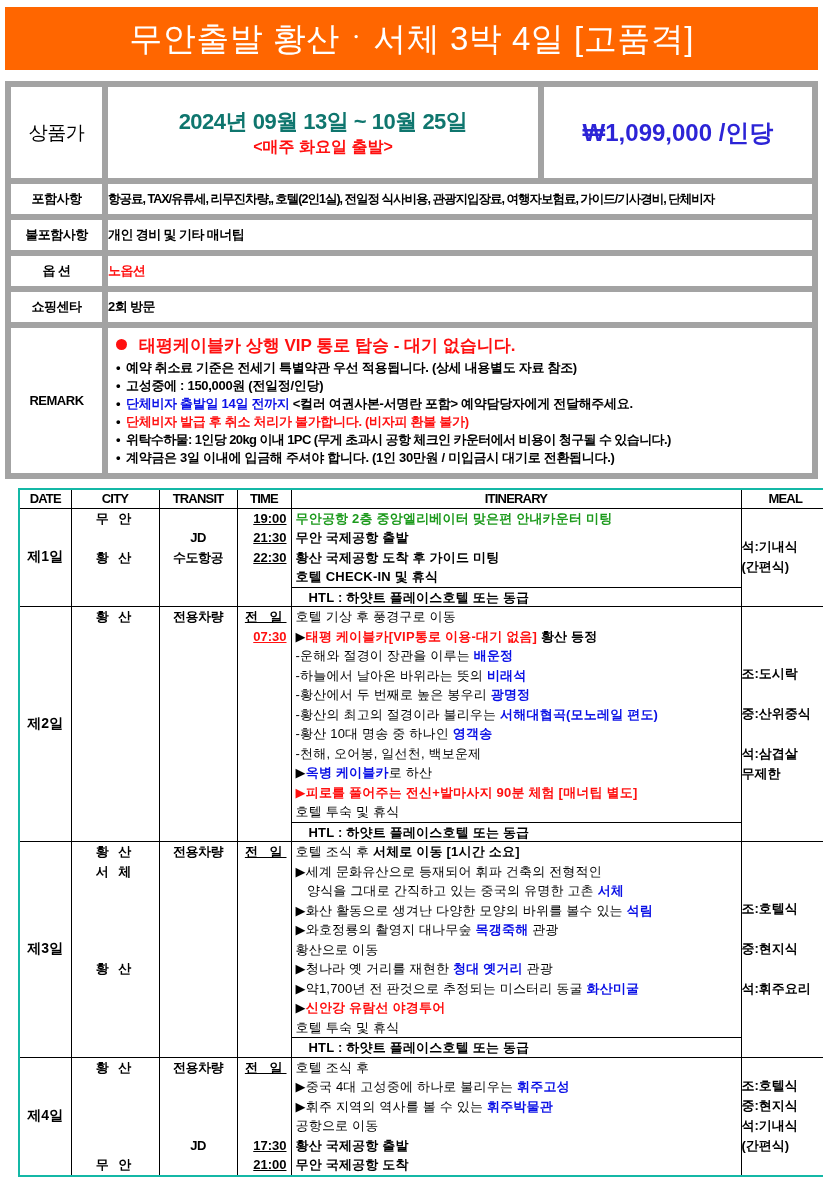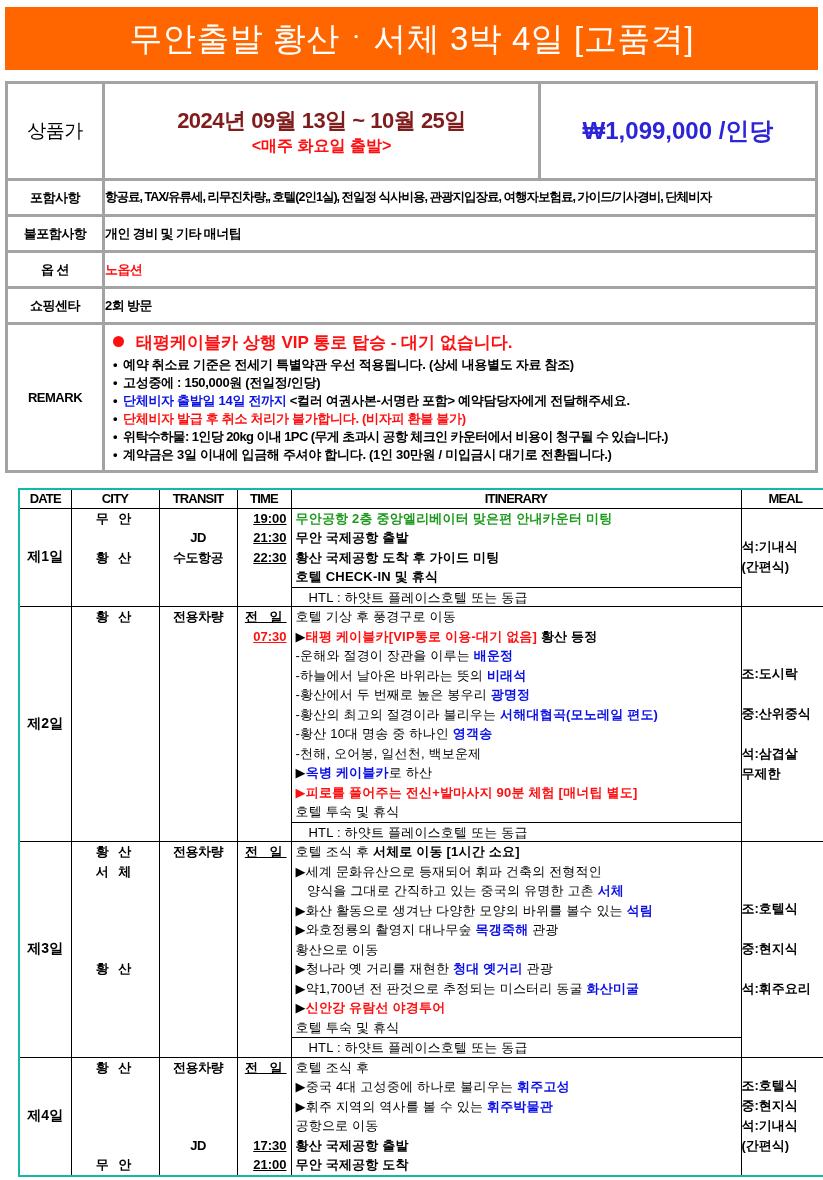--- a/index.html
+++ b/index.html
@@ -1,26 +1,26 @@
 <!DOCTYPE html>
 <html><head>
 <meta charset="utf-8">
 <style>
   * { box-sizing: border-box; margin: 0; padding: 0; }
   body { width: 823px; height: 1180px; background: #ffffff; font-family: "Liberation Sans", "DejaVu Sans", sans-serif; color: #000; position: relative; overflow: hidden; }
   .banner { position: absolute; left: 5px; top: 7px; width: 813px; height: 63px; background: #ff6600; color: #fff; font-size: 33px; text-align: center; line-height: 63px; letter-spacing: 0.5px; }
 
   .info { position: absolute; left: 5px; top: 81px; width: 813px; border: 2px solid #000; border-collapse: collapse; }
-  .info td { border: 3px solid #a3a3a3; vertical-align: middle; }
+  .info td { border: 6px solid #a3a3a3; vertical-align: middle; }
   .info .lbl { width: 97px; text-align: center; font-size: 13px; font-weight: bold; letter-spacing: -0.5px; }
   .info .val { padding-left: 0; font-size: 13px; font-weight: bold; letter-spacing: -0.6px; }
   .info tr.price td { height: 97px; }
   .info tr.price .lbl { font-size: 19px; font-weight: normal; }
   .period { text-align: center; width: 436px; }
-  .period .dates { color: #7f1d1d; font-size: 22px; font-weight: bold; letter-spacing: -0.5px; }
+  .period .dates { color: #0f766e; font-size: 22px; font-weight: bold; letter-spacing: -0.5px; }
   .period .weekly { color: #ff1010; font-size: 16px; font-weight: bold; }
   .amount { text-align: center; color: #2c24d6; font-size: 24px; font-weight: bold; }
   .info tr.row td { height: 36px; }
   .red { color: #ff1010; }
   .blue { color: #0a10e6; }
   .green { color: #1c9a1c; }
   .remark-cell { padding: 6px 8px; margin-top: 40px; }
   .remark-head { color: #ff1010; font-size: 17px; font-weight: bold; margin-bottom: 2px; }
   .remark-head .dot { display: inline-block; width: 11px; height: 11px; background: #ff1010; border-radius: 50%; margin-right: 12px; vertical-align: 1px; }
   .remark-line { font-size: 13px; font-weight: bold; line-height: 18px; letter-spacing: -0.3px; }
@@ -32,21 +32,21 @@
   .itin tr.day td { border-bottom: 1px solid #000; }
   .itin td.date { font-weight: bold; text-align: center; vertical-align: middle; font-size: 14px; }
   .stack { display: flex; flex-direction: column; }
   .ln { height: 19.5px; line-height: 19.5px; white-space: nowrap; }
   .city .ln { font-weight: bold; text-align: center; letter-spacing: 3px; }
   .trans .ln { font-weight: bold; text-align: center; letter-spacing: -0.5px; }
   .time .ln { font-weight: bold; text-align: right; padding-right: 4px; text-decoration: underline; }
   .it { padding-left: 4px; }
   .it .ln { letter-spacing: 0.2px; }
   .it .hb { font-weight: bold; }
-  .it .htl { border-top: 1px solid #000; font-weight: normal; margin-left: -4px; padding-left: 17px; }
+  .it .htl { border-top: 1px solid #000; font-weight: bold; margin-left: -4px; padding-left: 17px; }
   .meal { text-align: left; font-weight: bold; vertical-align: middle !important; }
   .meal .ml { line-height: 20px; }
 </style>
 </head>
 <body>
 
 <div class="banner">무안출발 황산ㆍ서체 3박 4일 [고품격]</div>
 
 <table class="info">
   <tbody>

